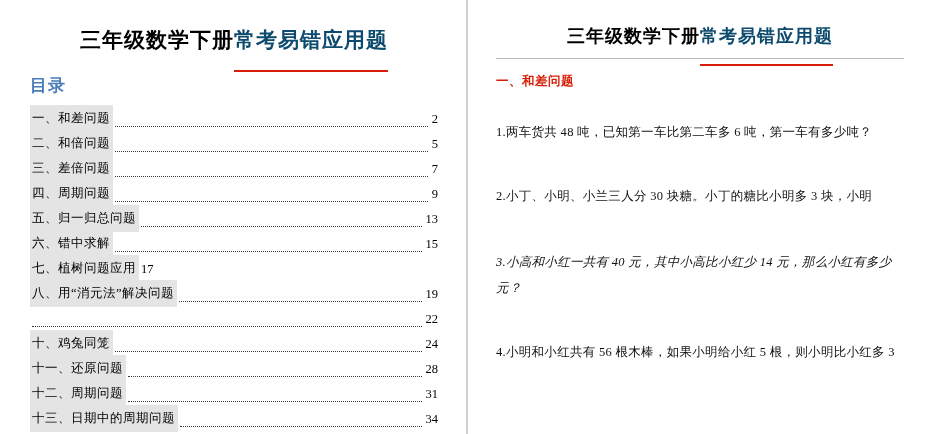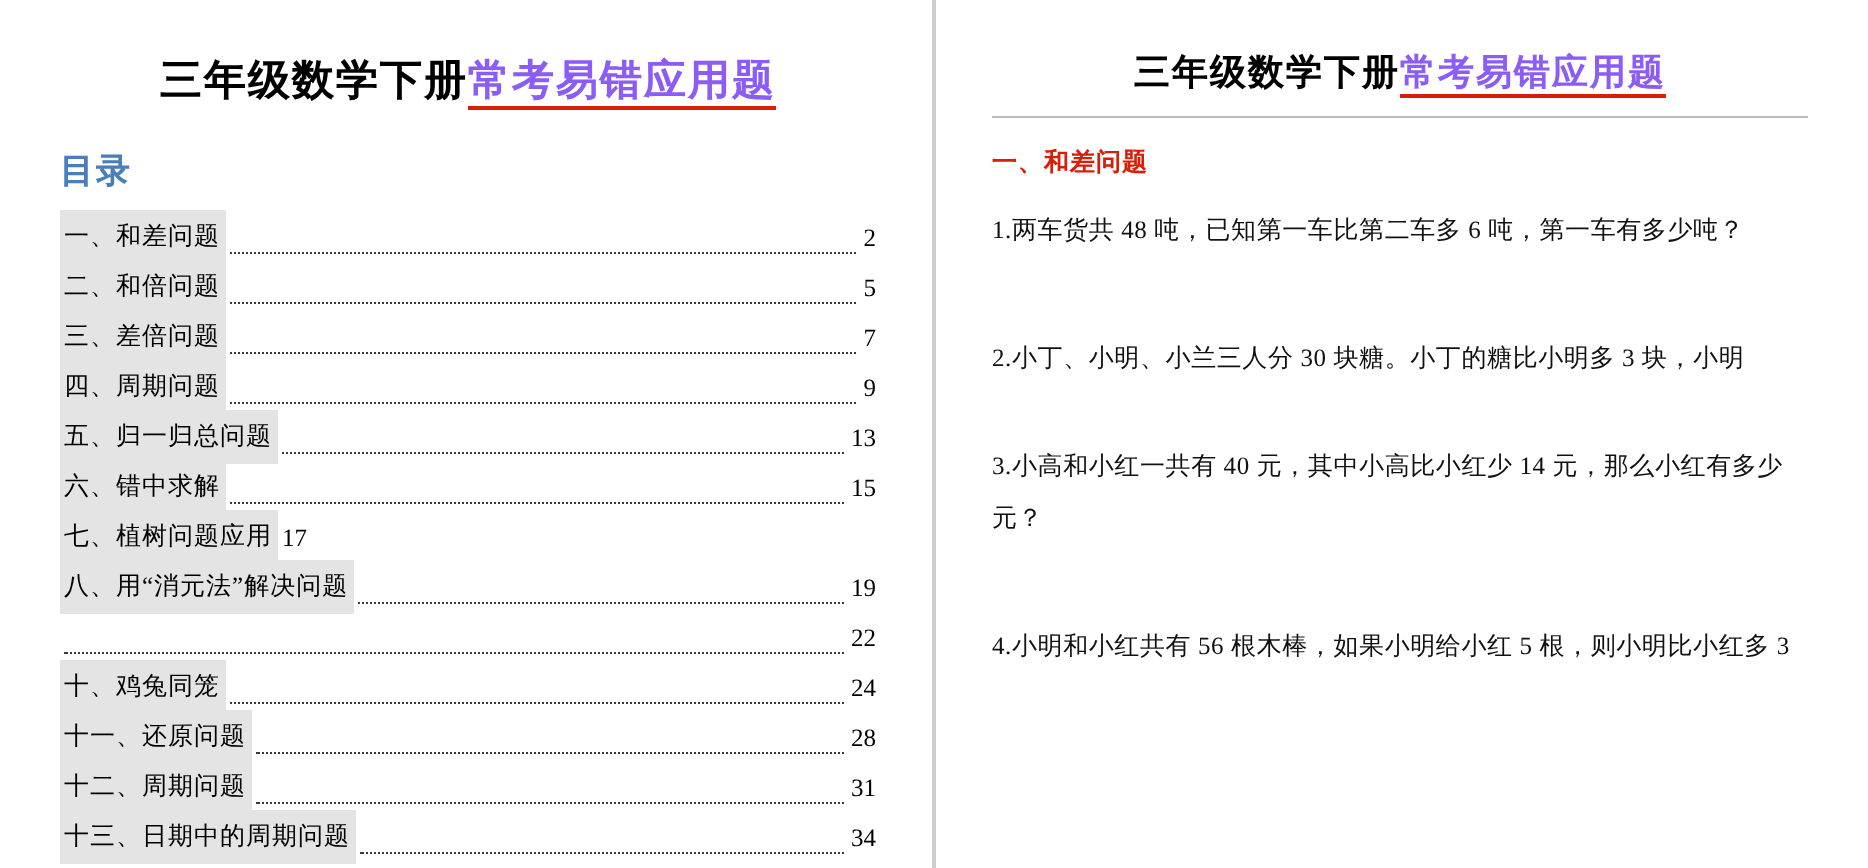--- a/index.html
+++ b/index.html
@@ -47,23 +47,23 @@
     text-align: center;
     font-size: 21px;
     font-weight: bold;
     letter-spacing: 1px;
     color: #000000;
     white-space: nowrap;
     margin-top: 14px;
   }
   .doc-title .t-black { color: #000000; }
   .doc-title .t-red {
-    color: #8b5cf6;
+    color: #0c4a6e;
     border-bottom: 2px solid #d81e06;
-    padding-bottom: 1px;
+    padding-bottom: 18px;
   }
   .page-right .doc-title {
     font-size: 18px;
     margin-top: 12px;
   }
   .title-rule {
     margin: 10px auto 0 auto;
     height: 1px;
     background: #bdbdbd;
     width: 100%;
@@ -110,27 +110,27 @@
 
   
   .section-title {
     margin-top: 14px;
     font-size: 12.5px;
     font-weight: bold;
     color: #d81e06;
     letter-spacing: 0.5px;
   }
   .question {
-    margin-top: 12px;
+    margin-top: 29px;
     font-size: 12.5px;
     line-height: 26px;
     color: #111111;
     letter-spacing: 0.3px;
   }
-  .question.gap-lg { margin-top: 28px; }
+  .question.gap-lg { margin-top: 40px; font-style: italic; }
   .question.gap-xl { margin-top: 38px; }
   .q-line { display: block; }
   .clipped { overflow: hidden; }
 </style>
 </head>
 <body>
 
 <div class="page-wrap">
 
   <div class="page page-left">

